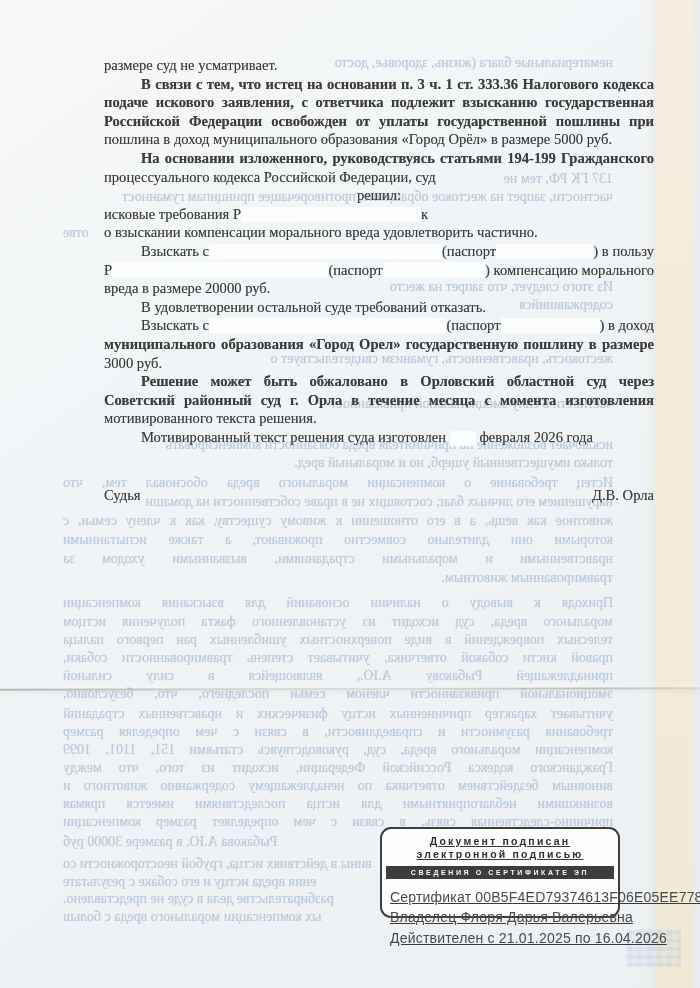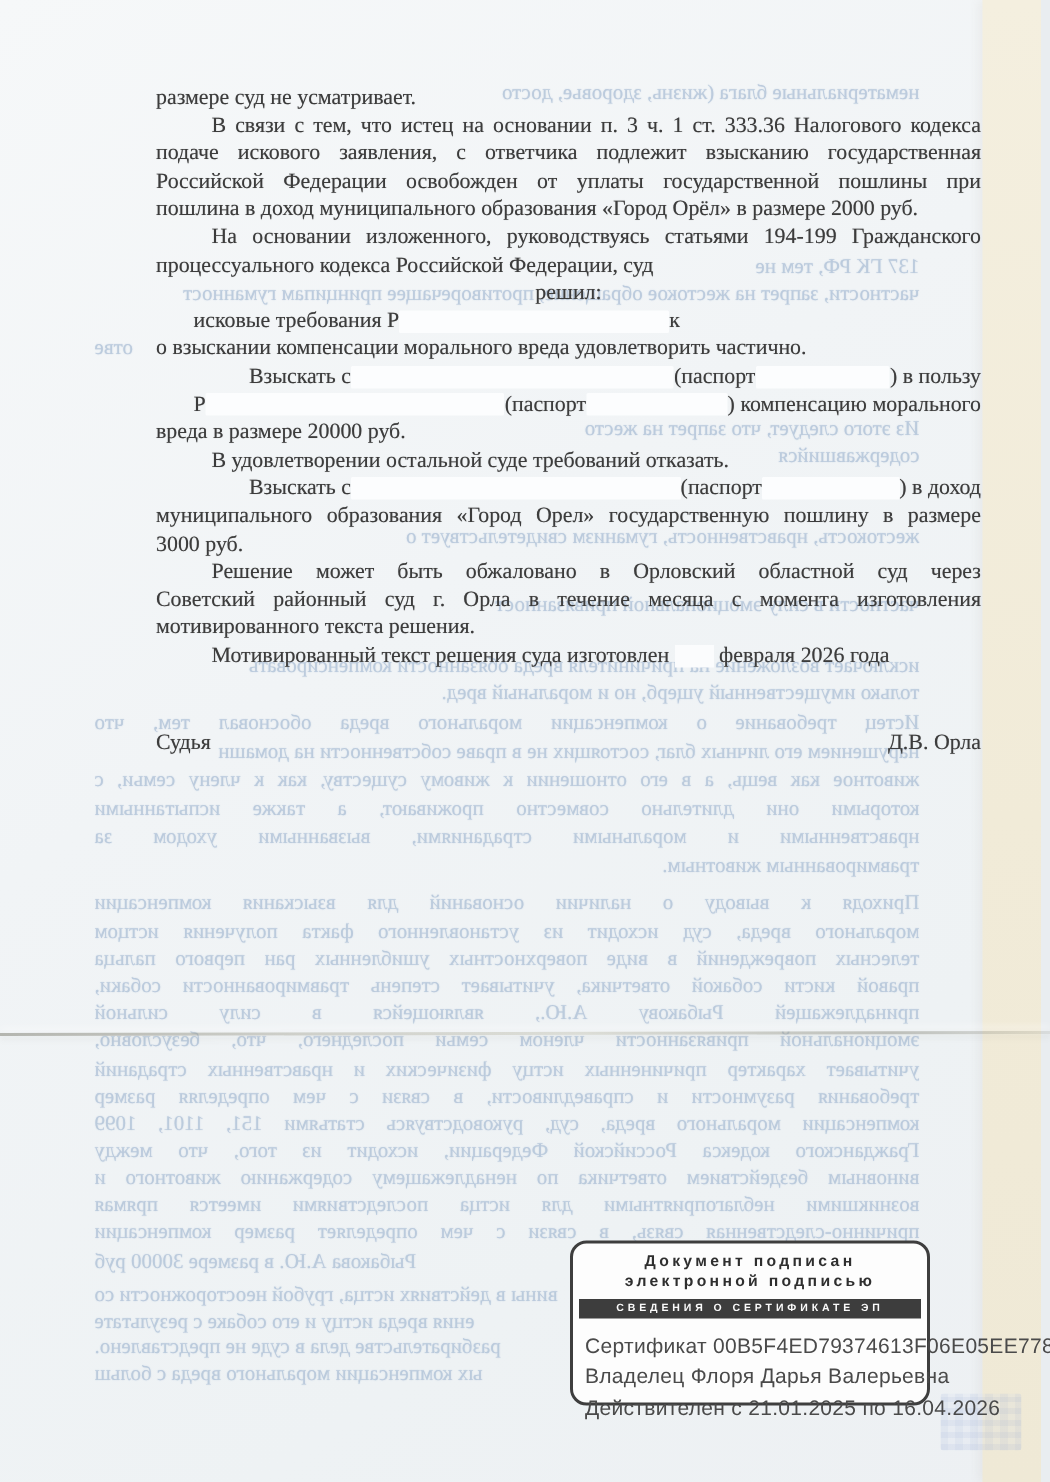--- a/index.html
+++ b/index.html
@@ -32,38 +32,38 @@
   .qr-bleed{position:absolute;left:627px;top:929px;width:54px;height:38px;z-index:1;border-radius:2px;
         background:repeating-linear-gradient(0deg,rgba(150,170,215,.28) 0 4px,rgba(200,212,235,.18) 4px 8px),
                    repeating-linear-gradient(90deg,rgba(150,170,215,.25) 0 5px,rgba(205,215,238,.15) 5px 10px);
         opacity:.55;}
 
   
   .doc{position:absolute;left:104px;top:56px;width:550px;z-index:3;
         font-family:"Liberation Serif",serif;font-size:14.6px;color:#3c3c3c;
         text-shadow:0 0 .5px rgba(70,70,70,.55);}
   .ln{height:18.6px;line-height:18.6px;white-space:nowrap;}
-  .jst{white-space:normal;text-align:justify;text-align-last:justify;}
+  .jst{white-space:normal;text-align:justify;text-align-last:justify;font-weight:bold;}
   .ind{padding-left:37px;}
   .ctr{text-align:center;white-space:normal;text-align-last:center;}
-  .seg{display:flex;align-items:flex-end;white-space:nowrap;margin-left:25px;}
+  .seg{display:flex;align-items:flex-end;white-space:nowrap;}
   .gap-w{display:inline-block;align-self:center;height:15px;background:#fcfdfe;border-radius:1px;}
   .g-fix180{width:180px;}
   .g-grow24{flex-grow:2.4;min-width:90px;}
   .g-grow10{flex-grow:1;min-width:40px;}
   .g-grow19{flex-grow:1.9;min-width:90px;}
   .g-grow09{flex-grow:.9;min-width:45px;}
   .g-sp{flex-grow:1.25;}
   .g-small{display:inline-block;width:26px;height:15px;background:#fbfcfd;vertical-align:middle;}
   .sig-row{display:flex;justify-content:space-between;margin-top:40px;height:19px;line-height:19px;}
 
   
-  .stamp{position:absolute;left:380px;top:827px;width:240px;height:110px;z-index:4;
+  .stamp{position:absolute;left:380px;top:827px;width:240px;height:91px;z-index:4;
         background:#fdfdfd;border:2.5px solid #3e3e3e;border-radius:11px;box-sizing:border-box;
-        font-family:"Liberation Sans",sans-serif;color:#3a3a3a;}
+        font-family:"Liberation Sans",sans-serif;color:#3a3a3a;text-decoration:underline;}
   .stamp-title{margin-top:6px;text-align:center;font-size:10.5px;font-weight:bold;
         letter-spacing:2.2px;line-height:13px;color:#2f2f2f;}
   .stamp-bar{margin:5px 4px 0 4px;height:13px;line-height:13px;background:#3d3d3d;color:#fafafa;
         text-align:center;font-size:7px;font-weight:bold;letter-spacing:2.6px;white-space:nowrap;overflow:hidden;}
   .stamp-details{margin:13px 0 0 8px;}
   .stamp-detail{font-size:14px;line-height:10.3px;color:#4a4a4a;letter-spacing:.2px;white-space:nowrap;margin-top:10px;}
 </style>
 </head>
 <body>
 
@@ -111,21 +111,21 @@
     </div>
 
   <div class="crease"></div>
   <div class="qr-bleed"></div>
 
   <div class="doc">
     <div class="ln">размере суд не усматривает.</div>
     <div class="ln jst ind">В связи с тем, что истец на основании п. 3 ч. 1 ст. 333.36 Налогового кодекса</div>
     <div class="ln jst">подаче искового заявления,  с ответчика подлежит взысканию государственная</div>
     <div class="ln jst">Российской Федерации освобожден от уплаты государственной пошлины при</div>
-    <div class="ln">пошлина в доход муниципального образования «Город Орёл» в размере 2000 руб.</div>
+    <div class="ln">пошлина в доход муниципального образования «Город Орёл» в размере 5000 руб.</div>
     <div class="ln jst ind">На основании изложенного, руководствуясь статьями 194-199 Гражданского</div>
     <div class="ln">процессуального кодекса Российской Федерации, суд</div>
     <div class="ln ctr">решил:</div>
     <div class="ln seg">
       <span>исковые требования Р</span>
       <span class="gap-w g-fix180"></span>
       <span>к</span>
       <span class="g-sp"></span>
     </div>
     <div class="ln">о взыскании компенсации морального вреда удовлетворить частично.</div>

